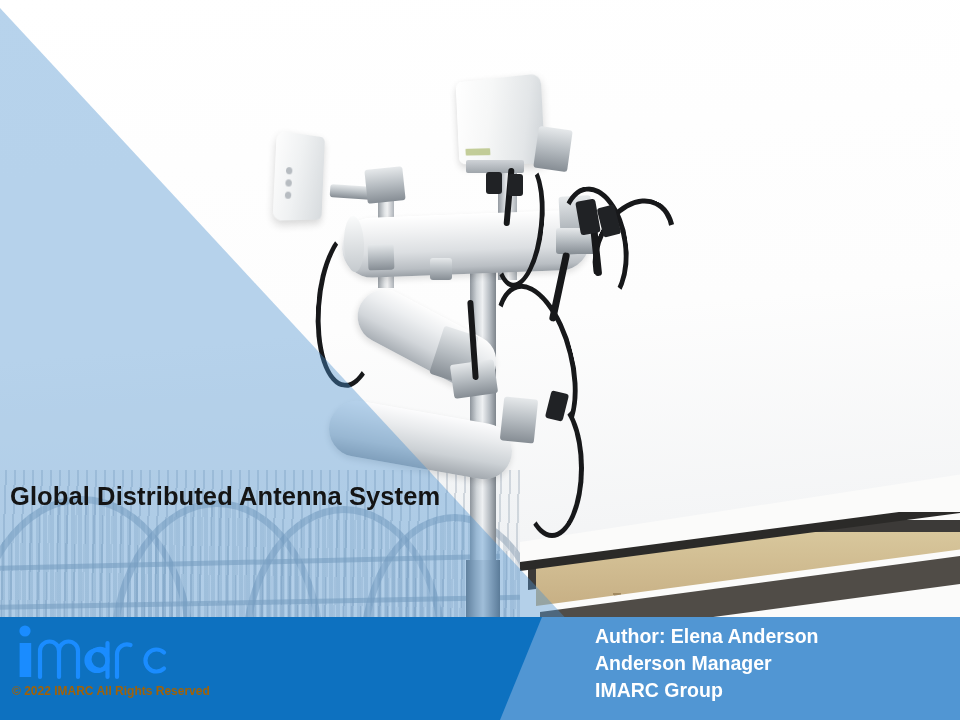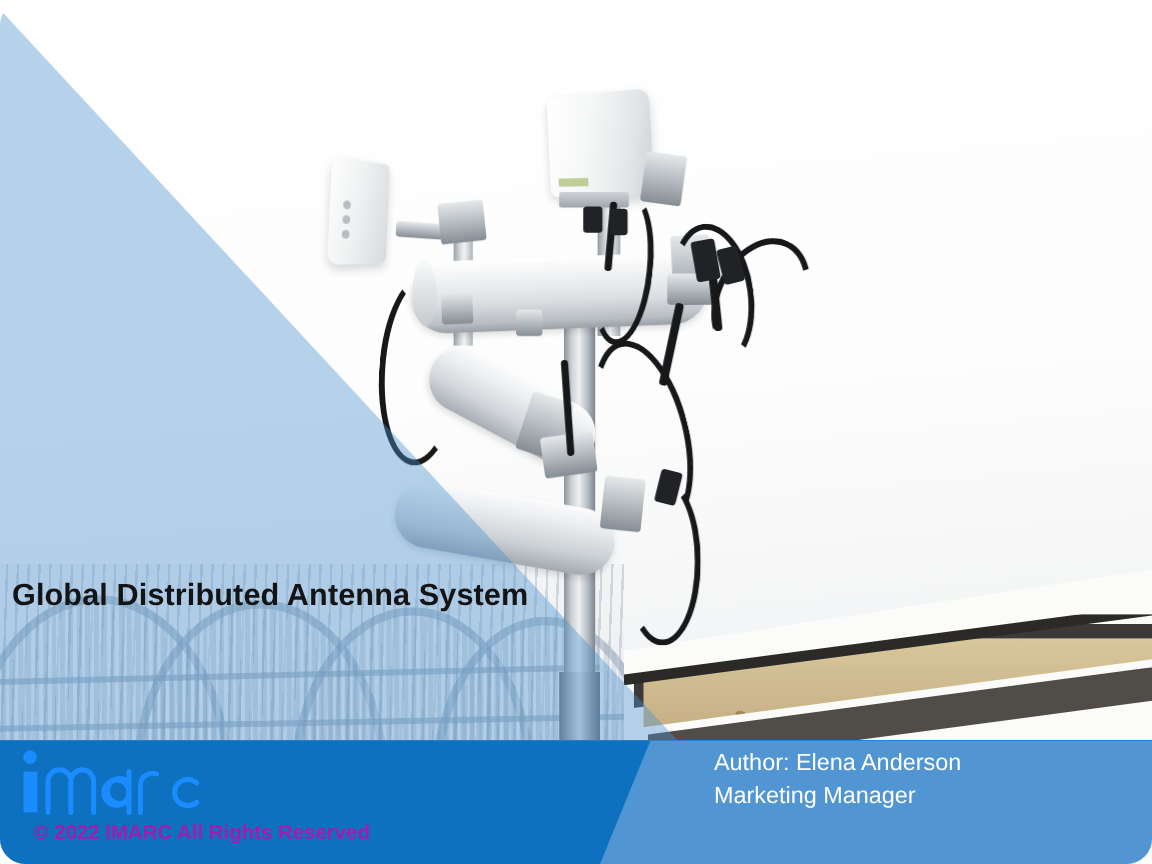--- a/index.html
+++ b/index.html
@@ -4,21 +4,20 @@
 <title>IMARC Report Cover</title>
 <style>
   html,body{margin:0;padding:0;background:#fff;}
   body{font-family:"Liberation Sans",sans-serif;}
 
   #cover{
     position:relative;
     width:960px;height:720px;
     overflow:hidden;
     background:#ffffff;
-    border-radius:21px;
   }
 
   
   #photo{position:absolute;inset:0;overflow:hidden;}
 
   .sky{
     position:absolute;left:0;top:0;width:960px;height:720px;
     background:linear-gradient(175deg,#ffffff 0%,#fdfdfd 45%,#f4f5f6 72%,#eceef0 100%);
   }
 
@@ -242,29 +241,29 @@
     position:absolute;left:0;top:617px;width:960px;height:103px;
     background:#0d71c0;
   }
   #author-panel{
     position:absolute;left:480px;top:617px;width:480px;height:103px;
     background:#5196d3;
     clip-path:polygon(62px 0, 480px 0, 480px 103px, 20px 103px);
   }
   #author-text{
     position:absolute;left:595px;top:623px;
-    color:#ffffff;font-size:19.5px;font-weight:normal;line-height:27px;
+    color:#ffffff;font-size:19.5px;font-weight:bold;line-height:27px;
   }
   #author-text span{display:block;white-space:nowrap;}
 
   
   #logo{position:absolute;left:14px;top:624px;width:200px;height:58px;}
   #copyright{
-    position:absolute;left:28px;top:684px;
-    color:#a21caf;font-size:17px;font-weight:bold;white-space:nowrap;
+    position:absolute;left:12px;top:684px;
+    color:#a16207;font-size:12px;font-weight:bold;white-space:nowrap;
   }
 </style>
 </head>
 <body>
 
 <div id="cover">
 
   <div id="photo">
     <div class="sky"></div>
 
@@ -334,21 +333,22 @@
 
   <div id="title-block">
     <span class="tline">Global Distributed Antenna System</span>
   </div>
 
   <div id="footer-bar"></div>
 
   <div id="author-panel"></div>
   <div id="author-text">
     <span>Author: Elena Anderson</span>
-    <span>Marketing Manager</span>
+    <span>Anderson Manager</span>
+    <span>IMARC Group</span>
   </div>
 
   <div id="logo">
     <svg width="200" height="58" viewBox="0 0 200 58">
       <circle cx="11" cy="7" r="5.6" fill="#1a8cff"></circle>
       <rect x="5.6" y="19" width="11.6" height="34" fill="#1a8cff"></rect>
       <path d="M26 53 V27 a9.5 9.5 0 0 1 19 0 V53 M45 27 a9.5 9.5 0 0 1 19 0 V53" fill="none" stroke="#1a8cff" stroke-width="4.2" stroke-linecap="round" stroke-linejoin="round"></path>
       <path d="M93.5 28 a10.5 10.5 0 1 0 0 14.6 M93.5 19 V53" fill="none" stroke="#1a8cff" stroke-width="4.2" stroke-linecap="round"></path>
       <circle cx="83" cy="36.5" r="10.5" fill="none" stroke="#1a8cff" stroke-width="4.2"></circle>
       <path d="M103 53 V30 a10 10 0 0 1 13.5 -9" fill="none" stroke="#1a8cff" stroke-width="4.2" stroke-linecap="round"></path>

